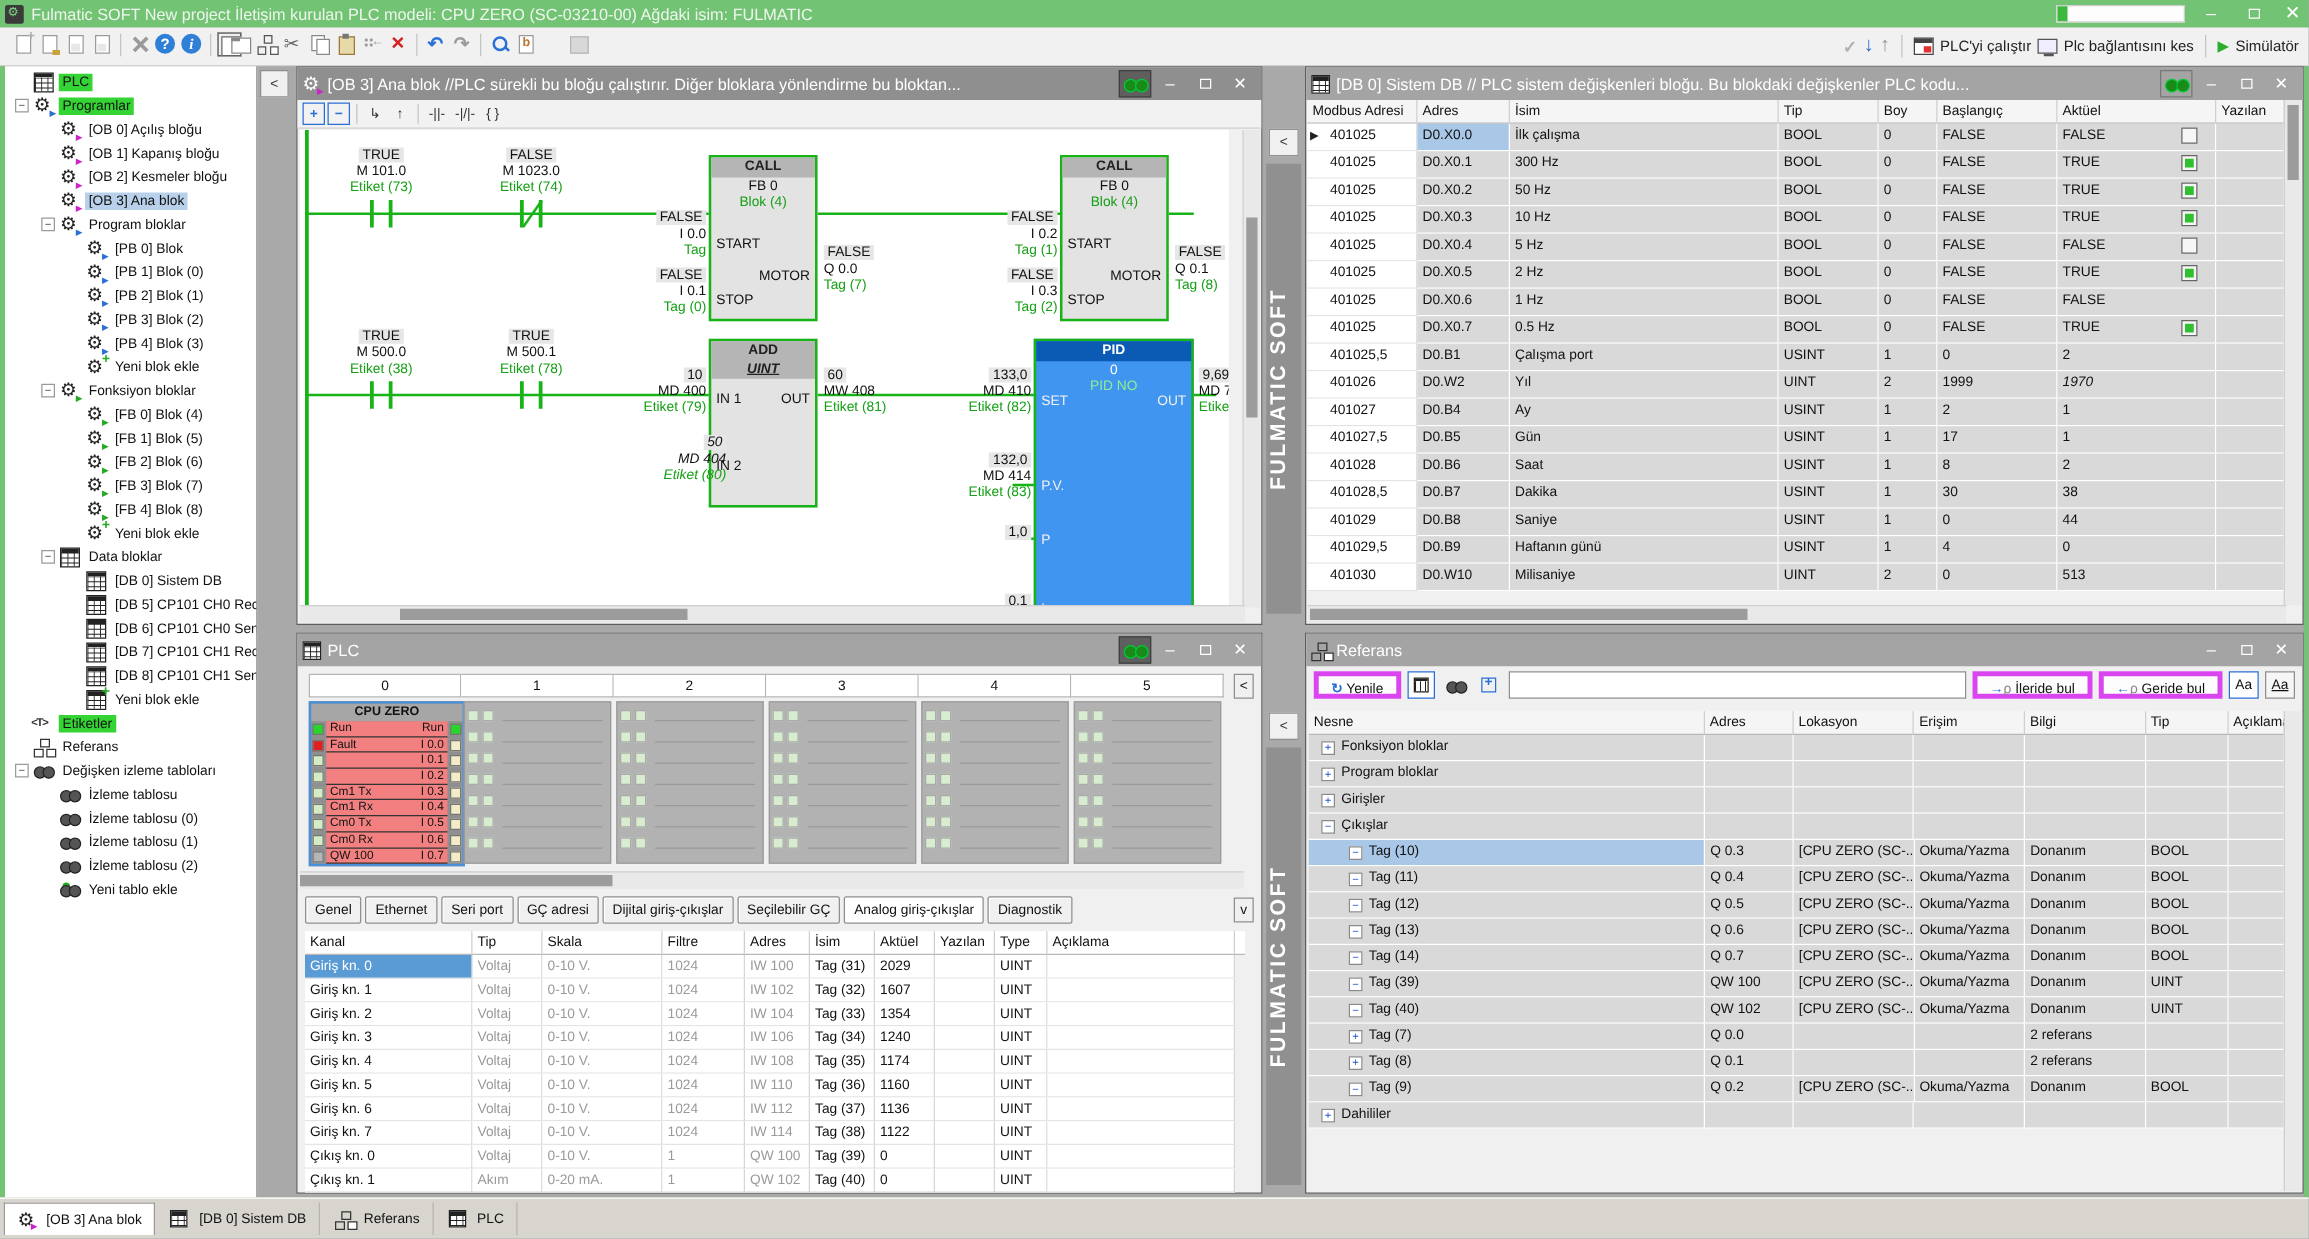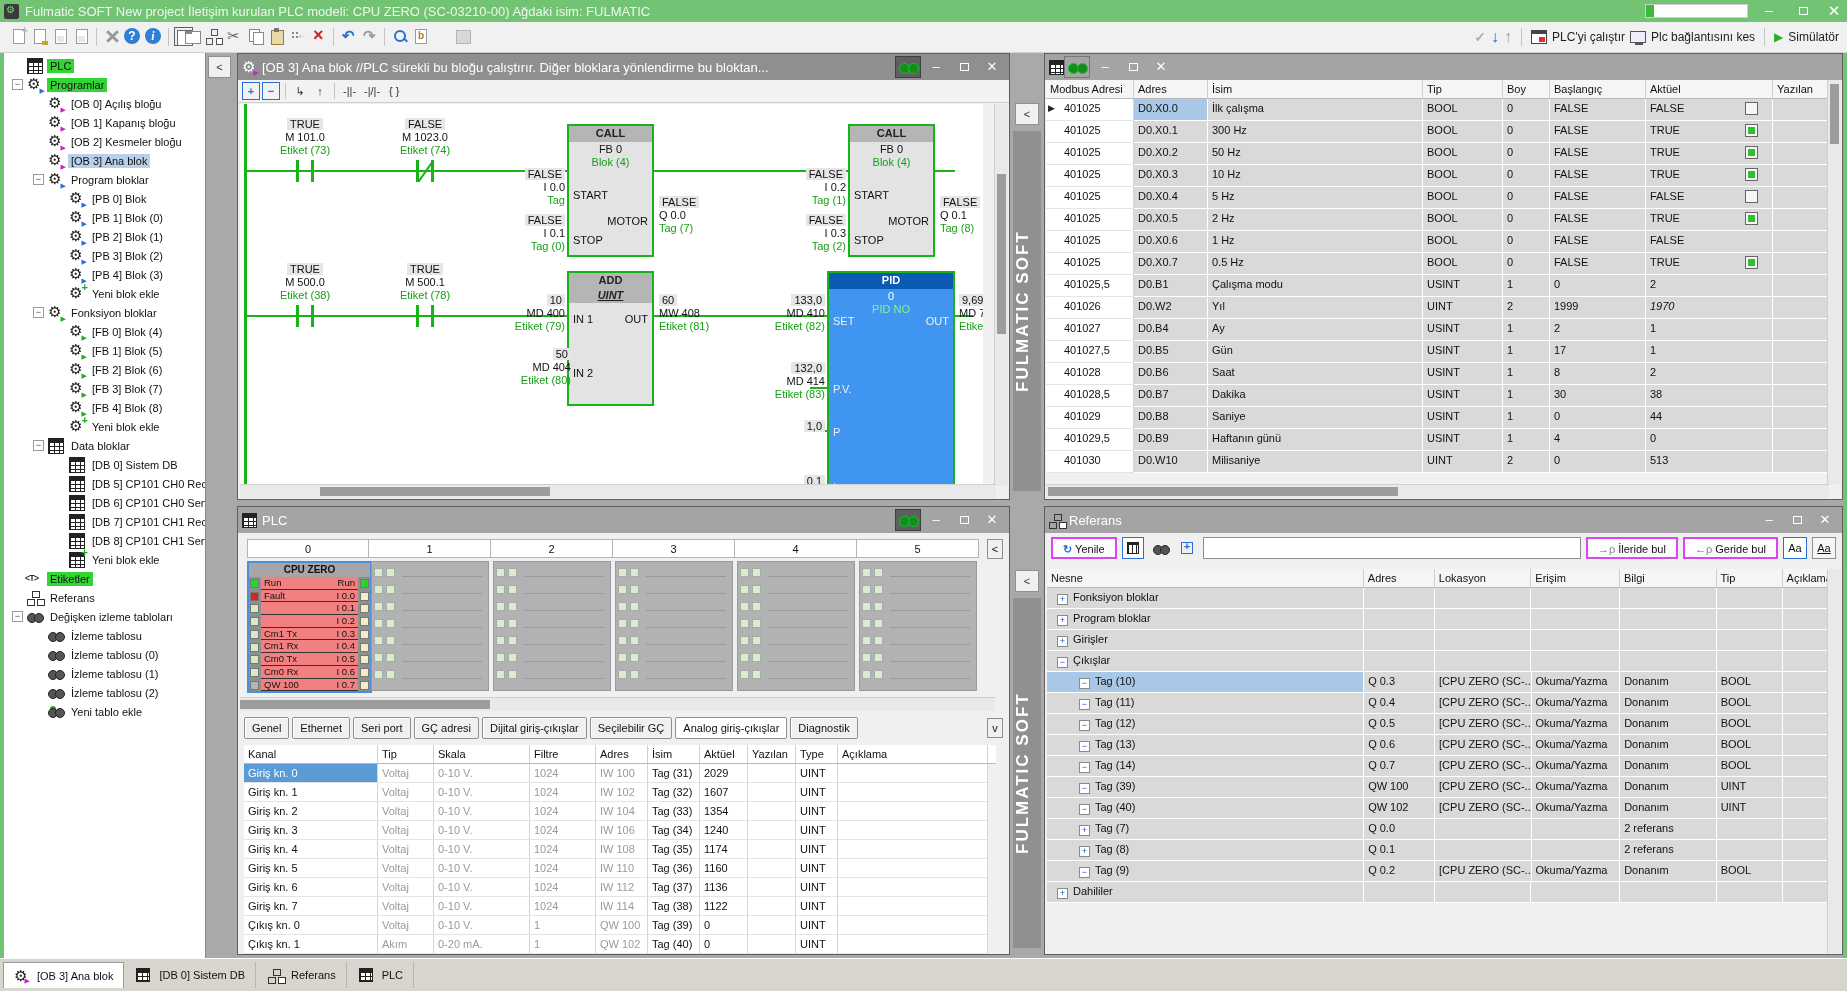--- a/index.html
+++ b/index.html
@@ -179,21 +179,21 @@
   .cpurow { height:12.7px; border-bottom:1px solid #333; display:flex; justify-content:space-between; padding:0 3px; font-size:9.5px; line-height:12px; color:#111; }
   .led { position:absolute; width:9px; height:9px; border:1px solid #777; }
   .led.green { background:#2ad42a; } .led.red { background:#e02020; } .led.pale { background:#d4ecc4; } .led.cream { background:#f2ecc8; } .led.gray { background:#b5b5b5; }
   .tabsrow { position:absolute; display:flex; gap:3px; }
   .tabbtn { height:22px; padding:0 7px; background:#f0f0f0; border:1px solid #8f8f8f; border-radius:2px; line-height:20px; box-shadow:1px 1px 0 #fff inset; white-space:nowrap; }
   .tabbtn.active { background:#fff; box-shadow:none; }
   .vbtn { position:absolute; width:16px; height:20px; background:#f0f0f0; border:1px solid #8f8f8f; text-align:center; line-height:18px; }
 
   
   .reftools { position:absolute; display:flex; align-items:center; gap:5px; padding:0 6px; }
-  .rtbtn { height:22px; background:#fdfdfd; border:2px solid #d946ef; padding:0 10px; line-height:20px; white-space:nowrap; }
+  .rtbtn { height:22px; background:#fdfdfd; border:4px solid #d946ef; padding:0 10px; line-height:20px; white-space:nowrap; }
   .rticon { width:22px; height:22px; border:1px solid transparent; position:relative; background:#f0f0f0; }
   .rticon.bluebrd { border:1px solid #2a6fd6; background:#fdfdfd; }
   .rtinput { height:22px; flex:1 1 auto; background:#fff; border:1px solid #8f8f8f; padding:0 4px; font-family:"Liberation Sans",sans-serif; font-size:11px; }
   .arr-b { color:#2a6fd6; font-weight:bold; }
   .ic-smallgrid { position:absolute; inset:4px; border:1px solid #222; background:linear-gradient(#222 2px, transparent 2px); }
   .ic-smallgrid::after { content:""; position:absolute; inset:2px 0 0 0; background:linear-gradient(90deg,#222 1px, transparent 1px); background-size:4px 100%; }
   .ic-pluswin { position:absolute; inset:4px; border:1px solid #2a6fd6; }
   .ic-pluswin::after { content:"+"; position:absolute; left:2px; top:-3px; color:#2a6fd6; font-weight:bold; }
   .aab { width:24px; height:22px; border:1px solid #8f8f8f; background:#f6f6f6; text-align:center; line-height:20px; }
   .aab.bluebrd { border:1px solid #2a6fd6; background:#fff; }
@@ -543,21 +543,21 @@
         <div class="chips l" style="left: 700px; top: 92px;">
           <div class="chipline"><span class="chip">FALSE</span></div>
           <div class="chipline"><span class="addr">Q 0.1</span></div>
           <div class="chipline"><span class="tagg">Tag (8)</span></div>
         </div>
         <div class="chips r" style="right: 418px; top: 190px;">
           <div class="chipline"><span class="chip">10</span></div>
           <div class="chipline"><span class="addr">MD 400</span></div>
           <div class="chipline"><span class="tagg">Etiket (79)</span></div>
         </div>
-        <div class="chips r" style="right: 412px; top: 244px;">
+        <div class="chips r" style="right: 402px; top: 244px; font-style: italic;">
           <div class="chipline"><span class="chip">50</span></div>
           <div class="chipline"><span class="addr">MD 404</span></div>
           <div class="chipline"><span class="tagg">Etiket (80)</span></div>
         </div>
         <div class="chips l" style="left: 419px; top: 190px;">
           <div class="chipline"><span class="chip">60</span></div>
           <div class="chipline"><span class="addr">MW 408</span></div>
           <div class="chipline"><span class="tagg">Etiket (81)</span></div>
         </div>
         <div class="chips r" style="right: 158px; top: 190px;">
@@ -591,20 +591,21 @@
   </div>
 
   <div class="vstrip" style="left:1011px; top:0; height:447px;">
     <div class="cbtn" style="left:4px; top:50px; width:24px;">&lt;</div>
     <div class="striptxt" style="top:78px; height:360px;">FULMATIC SOFT</div>
   </div>
 
   <div class="win" id="dbwin" style="left:1044px; top:0; width:799px; height:447px;">
     <div class="wt light">
       <span class="wtico ic-tablet"></span>
+      <span class="wtt">[DB 0] Sistem DB // PLC sistem değişkenleri bloğu. Bu blokdaki değişkenler PLC kodu...</span>
       <span class="wbtns">
         <span class="binobtn"></span>
         <span class="wb">–</span>
         <span class="wb"><span class="mx"></span></span>
         <span class="wb">✕</span>
       </span>
     </div>
     <div id="dbtable" style="position: absolute; left: 1px; top: 26px; width: 783px;">
         <div class="gridhead">
           <span class="gh" style="width: 88px;">Modbus Adresi</span>
@@ -692,21 +693,21 @@
           <span class="gc" style="width: 215px;">0.5 Hz</span>
           <span class="gc" style="width: 80px;">BOOL</span>
           <span class="gc" style="width: 47px;">0</span>
           <span class="gc" style="width: 96px;">FALSE</span>
           <span class="gc" style="width: 127px;"><span>TRUE</span><span class="chk on"></span></span>
           <span class="gc" style="width: 55px;"></span>
         </div>
         <div class="grow" style="height: 22px;">
           <span class="gc white" style="width: 88px; padding-left: 18px;"><span>401025,5</span></span>
           <span class="gc" style="width: 74px;">D0.B1</span>
-          <span class="gc" style="width: 215px;">Çalışma modu</span>
+          <span class="gc" style="width: 215px;">Çalışma port</span>
           <span class="gc" style="width: 80px;">USINT</span>
           <span class="gc" style="width: 47px;">1</span>
           <span class="gc" style="width: 96px;">0</span>
           <span class="gc" style="width: 127px;"><span>2</span></span>
           <span class="gc" style="width: 55px;"></span>
         </div>
         <div class="grow" style="height: 22px;">
           <span class="gc white" style="width: 88px; padding-left: 18px;"><span>401026</span></span>
           <span class="gc" style="width: 74px;">D0.W2</span>
           <span class="gc" style="width: 215px;">Yıl</span>

